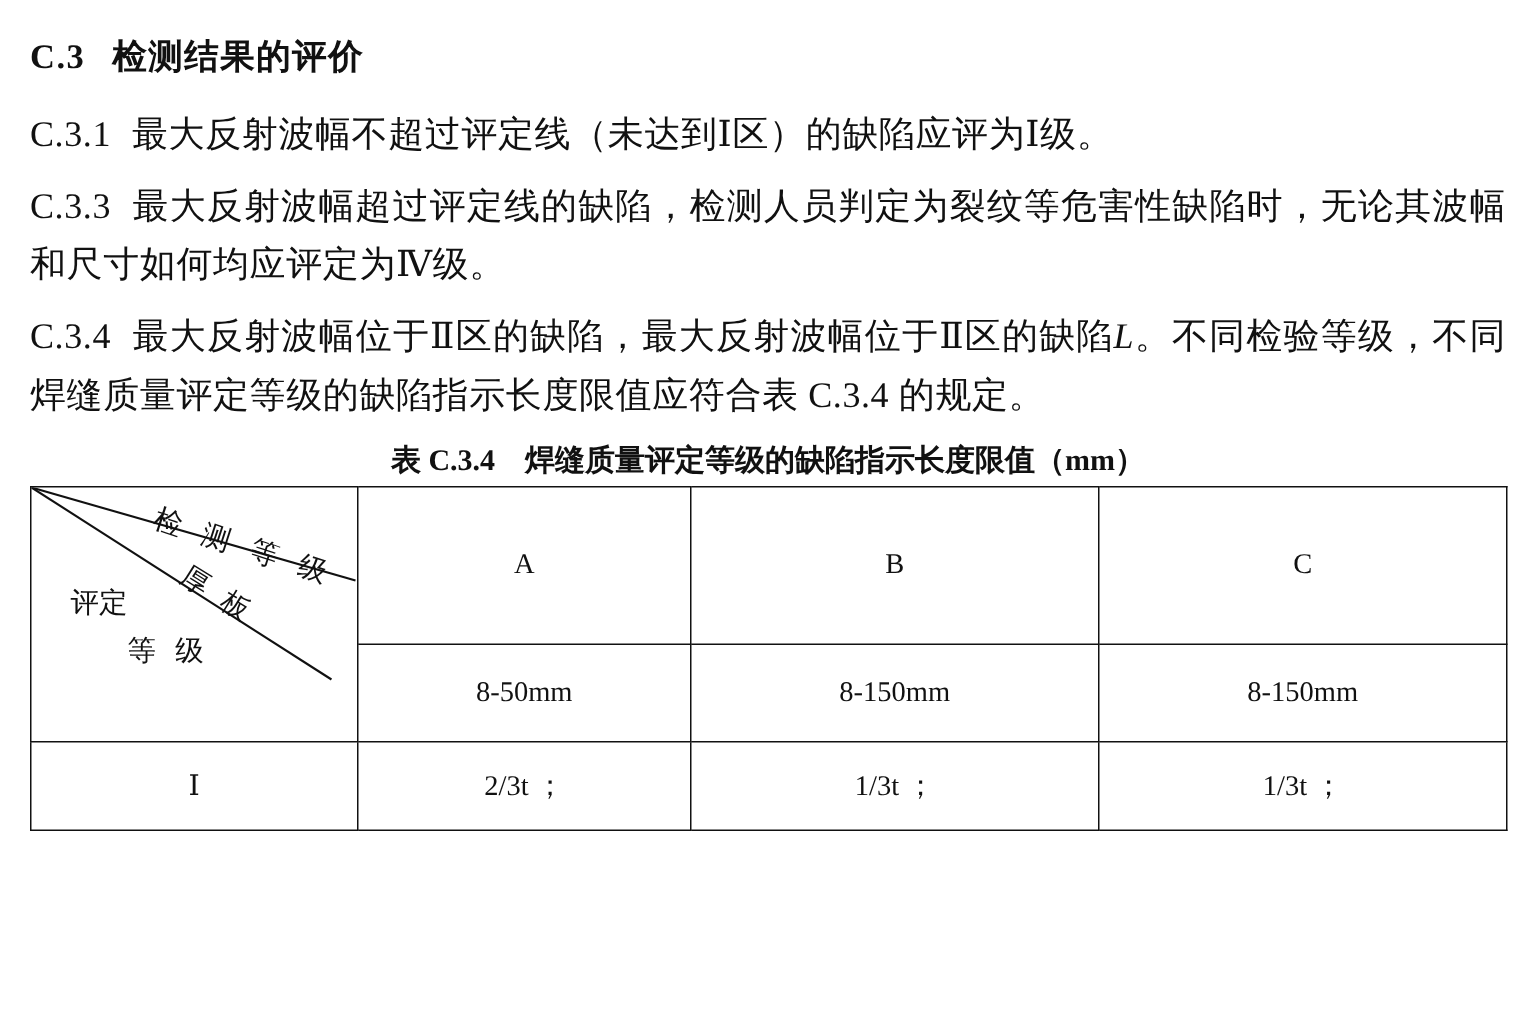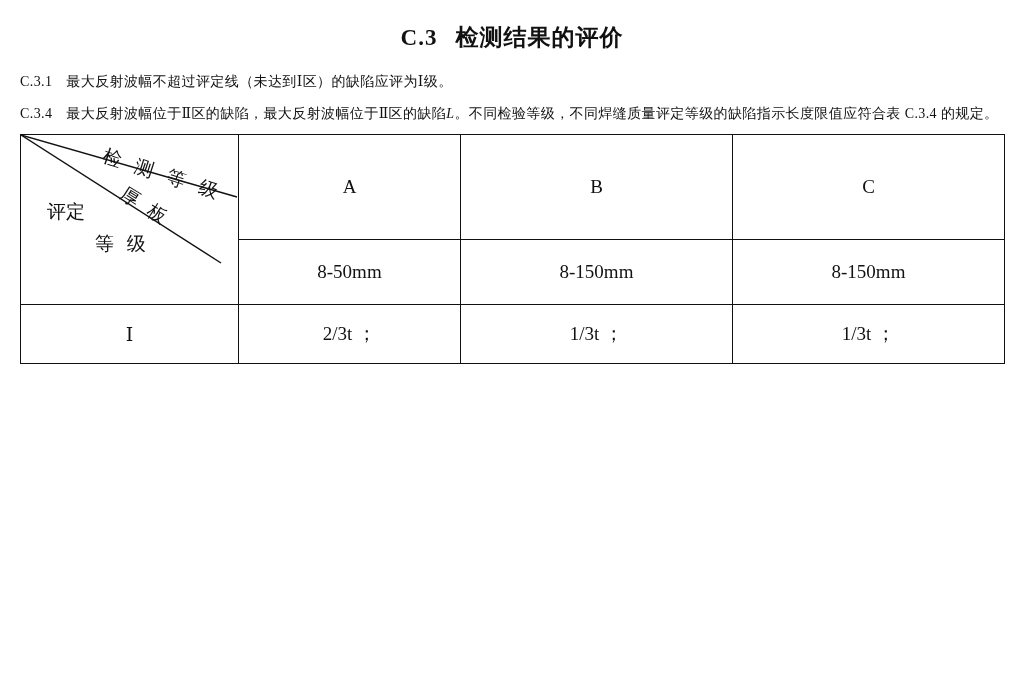--- a/index.html
+++ b/index.html
@@ -16,31 +16,31 @@
     position: relative;
   }
   .page {
     position: relative;
     width: 1024px;
     height: 685px;
     box-sizing: border-box;
     padding: 0 20px;
   }
   .doc-title {
-    text-align: center;
+    text-align: left;
     font-weight: bold;
     font-size: 23px;
     letter-spacing: 1px;
     margin: 22px 0 18px 0;
   }
   .doc-title .num {
     margin-right: 18px;
   }
   .clause {
-    font-size: 14px;
+    font-size: 24px;
     line-height: 1.62;
     margin: 0 0 9px 0;
     text-align: justify;
     letter-spacing: 0.4px;
   }
   .clause .cnum {
     font-family: "Liberation Serif", "DejaVu Serif", serif;
     margin-right: 14px;
   }
   .clause .ital {
@@ -96,21 +96,21 @@
     top: 46px;
     transform: rotate(32deg);
     transform-origin: left top;
     letter-spacing: 4px;
   }
   .cl-eval {
     left: 26px;
     top: 64px;
   }
   .cl-grade {
-    left: 74px;
+    left: 64px;
     top: 96px;
     letter-spacing: 4px;
   }
   .hdr-cell {
     height: 92px;
     font-size: 20px;
   }
   .thk-row td {
     height: 52px;
   }
@@ -139,25 +139,31 @@
 
   <div class="doc-title">
     <span class="num">C.3</span><span>检测结果的评价</span>
   </div>
 
   <p class="clause">
     <span class="cnum">C.3.1</span><span>最大反射波幅不超过评定线（未达到Ⅰ区）的缺陷应评为Ⅰ级。</span>
   </p>
 
 
+  <p class="clause">
+    <span class="cnum">C.3.3</span><span>最大反射波幅超过评定线的缺陷，检测人员判定为裂纹等危害性缺陷时，无论其波幅和尺寸如何均应评定为Ⅳ级。</span>
+  </p>
 
   <p class="clause">
     <span class="cnum">C.3.4</span><span>最大反射波幅位于Ⅱ区的缺陷，最大反射波幅位于Ⅱ区的缺陷</span><span class="ital">L</span><span>。不同检验等级，不同焊缝质量评定等级的缺陷指示长度限值应符合表 C.3.4 的规定。</span>
   </p>
 
+  <div class="table-caption">
+    <span class="cap-num">表 C.3.4</span><span>焊缝质量评定等级的缺陷指示长度限值（mm）</span>
+  </div>
 
   <table class="spec">
     <colgroup>
       <col style="width:218px">
       <col style="width:222px">
       <col style="width:272px">
       <col style="width:272px">
     </colgroup>
     <tbody>
       <tr>

